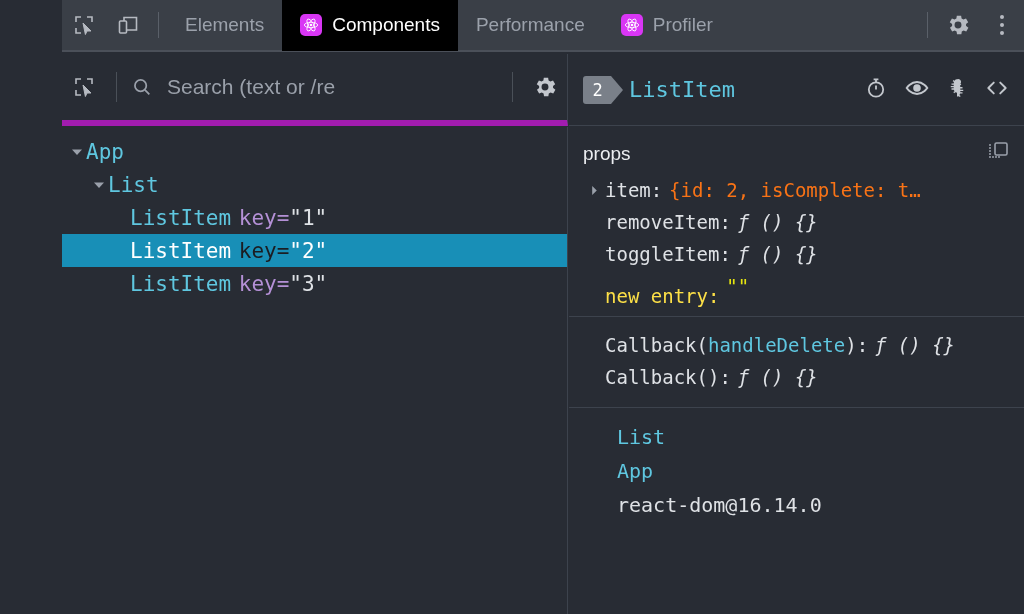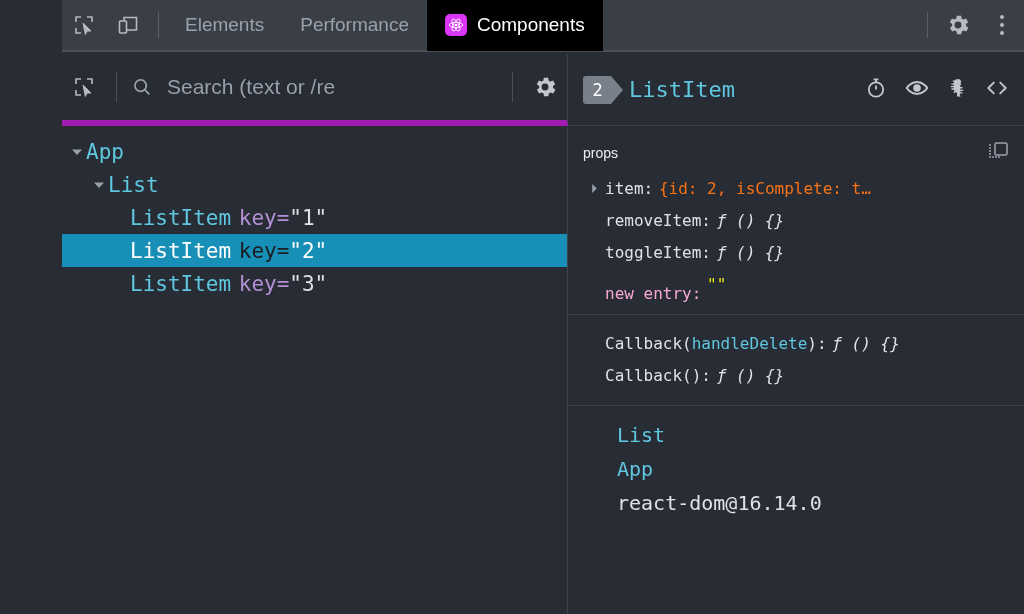--- a/index.html
+++ b/index.html
@@ -127,32 +127,32 @@
 
   
   .rightpanel {
     position: absolute; left: 569px; top: 127px; width: 455px; height: 487px;
     background: #282c34; overflow: hidden;
   }
   .section { padding: 12px 14px 14px 14px; }
   .section + .section { border-top: 1px solid #3d434d; }
   .sec-head {
     display: flex; align-items: center;
-    color: #eceef1; font-size: 14px; margin-bottom: 6px;
+    color: #eceef1; font-size: 19px; margin-bottom: 6px;
   }
   .sec-head .copy { margin-left: auto; color: #9aa0aa; }
   .prow {
     display: flex; align-items: center;
-    font-family: "DejaVu Sans Mono", monospace; font-size: 16px;
+    font-family: "DejaVu Sans Mono", monospace; font-size: 19px;
     color: #dfe2e6; height: 32px; white-space: nowrap;
   }
   .prow .tri { width: 22px; flex: none; color: #9aa0aa; display:flex; align-items:center; justify-content:center;}
   .prow .tri.empty { visibility: hidden; }
   .pname { color: #dfe2e6; }
-  .pname.dim { color: #f9a8d4; margin-top: 19px; }
+  .pname.dim { color: #fde047; margin-top: 19px; }
   .pval { color: #f97316; margin-left: 0.6ch; }
   .pval.fn { font-style: italic; color: #dfe2e6; }
   .pval.str { color: #e5e510; }
   .hookname { color: #5fc7e0; }
   .rb-row {
     font-family: "DejaVu Sans Mono", monospace; font-size: 20px;
     height: 34px; display: flex; align-items: center; padding-left: 34px;
   }
   .rb-row.link { color: #5fc7e0; }
   .rb-row.plain { color: #dfe2e6; text-align: center; }
@@ -175,33 +175,44 @@
       <svg width="24" height="24" viewBox="0 0 24 24" fill="none" stroke="currentColor" stroke-width="1.6">
         <rect x="3.5" y="8" width="7" height="12" rx="1"></rect>
         <path d="M8 8V4.5h12.5V17H11"></path>
       </svg>
     </div>
     <div class="tb-sep"></div>
 
     <div class="tab">
       <span>Elements</span>
     </div>
-    <div class="tab">
-      <span>Performance</span>
-    </div>
     <div class="tab active">
       <span class="react-badge">
         <svg width="16" height="16" viewBox="0 0 24 24" fill="none" stroke="#ffffff" stroke-width="1.3">
           <circle cx="12" cy="12" r="2" fill="#ffffff" stroke="none"></circle>
           <ellipse cx="12" cy="12" rx="10" ry="4"></ellipse>
           <ellipse cx="12" cy="12" rx="10" ry="4" transform="rotate(60 12 12)"></ellipse>
           <ellipse cx="12" cy="12" rx="10" ry="4" transform="rotate(120 12 12)"></ellipse>
         </svg>
       </span>
       <span>Components</span>
+    </div>
+    <div class="tab">
+      <span>Performance</span>
+    </div>
+    <div class="tab">
+      <span class="react-badge">
+        <svg width="16" height="16" viewBox="0 0 24 24" fill="none" stroke="#ffffff" stroke-width="1.3">
+          <circle cx="12" cy="12" r="2" fill="#ffffff" stroke="none"></circle>
+          <ellipse cx="12" cy="12" rx="10" ry="4"></ellipse>
+          <ellipse cx="12" cy="12" rx="10" ry="4" transform="rotate(60 12 12)"></ellipse>
+          <ellipse cx="12" cy="12" rx="10" ry="4" transform="rotate(120 12 12)"></ellipse>
+        </svg>
+      </span>
+      <span>Profiler</span>
     </div>
 
     <div class="tb-right">
       <div class="tb-sep"></div>
       <div class="tb-icon-btn">
         <svg width="26" height="26" viewBox="0 0 24 24" fill="#b6bac1">
           <path d="M19.4 13a7.6 7.6 0 000-2l2-1.6-2-3.4-2.4 1a7.6 7.6 0 00-1.7-1l-.4-2.6h-4l-.4 2.6c-.6.2-1.2.6-1.7 1l-2.4-1-2 3.4L6.6 11a7.6 7.6 0 000 2l-2 1.6 2 3.4 2.4-1c.5.4 1.1.8 1.7 1l.4 2.6h4l.4-2.6c.6-.2 1.2-.6 1.7-1l2.4 1 2-3.4-2-1.6zM12 15.2A3.2 3.2 0 1112 8.8a3.2 3.2 0 010 6.4z"></path>
         </svg>
       </div>
       <div class="tb-icon-btn">

